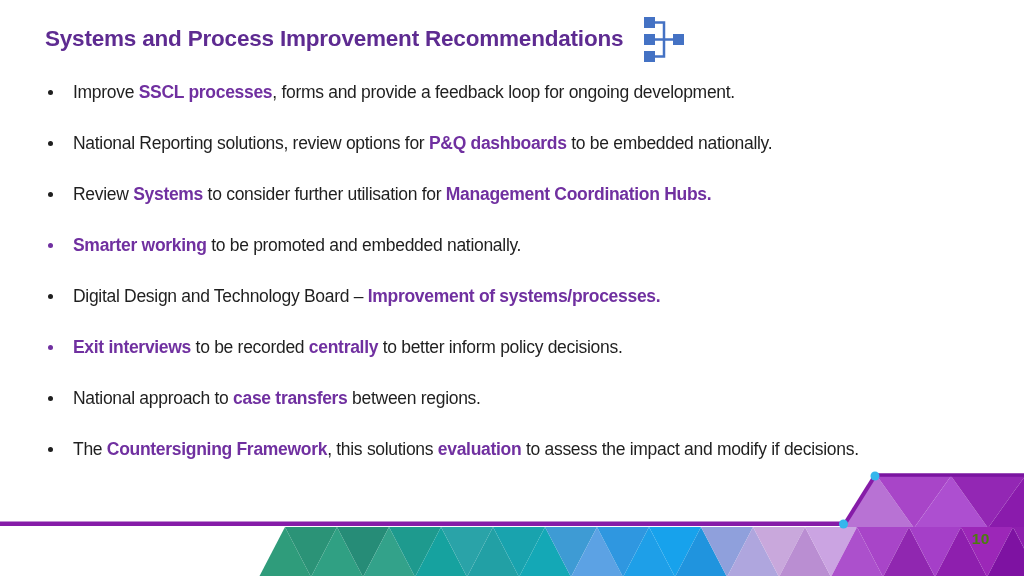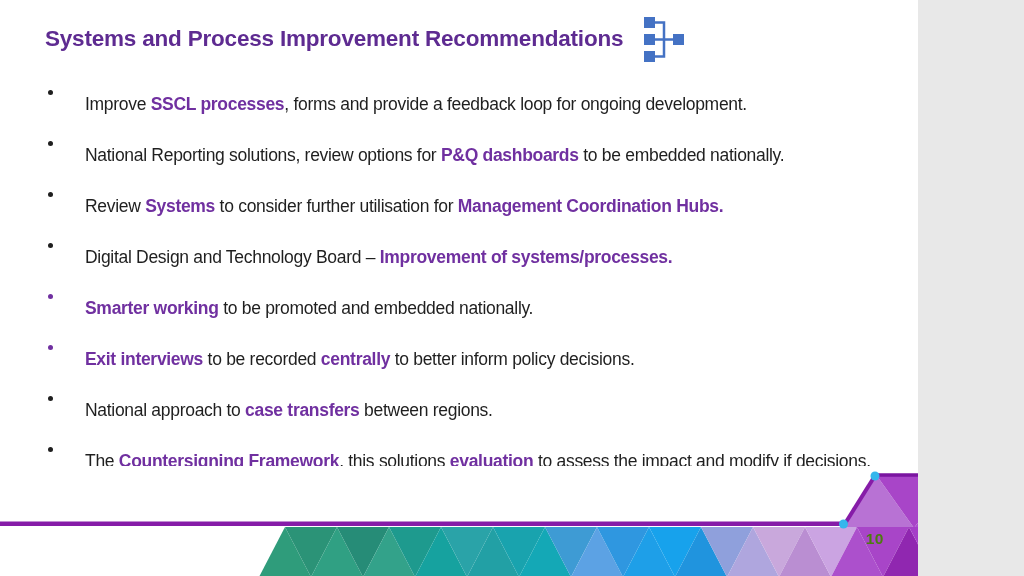--- a/index.html
+++ b/index.html
@@ -1,29 +1,29 @@
 <!DOCTYPE html>
 <html style="--title: #5E2B91; --body: #1f1f1f; --hl: #7030A0;"><head>
 <meta charset="utf-8">
 <style>
   html,body{margin:0;padding:0;background:#e8e8e8;}
   .slide{
-    position:relative;width:882px;height:576px;background:#ffffff;
-    overflow:hidden;font-family:"Liberation Sans",sans-serif;padding-left:36px;
+    position:relative;width:1024px;height:576px;background:#ffffff;
+    overflow:hidden;font-family:"Liberation Sans",sans-serif;
   }
   .header{position:absolute;top:14px;left:45px;display:flex;align-items:center;gap:16px;}
   .title{
     font-size:22.5px;font-weight:700;letter-spacing:-0.2px;
     color:var(--title,#5E2B91);margin:0;white-space:nowrap;
   }
   .hier-icon{width:46px;height:50px;flex:0 0 auto;}
   .bullets{position:absolute;top:82px;left:45px;right:30px;list-style:none;margin:0;padding:0;}
   .bullets li{display:flex;align-items:flex-start;height:21px;margin-bottom:30px;}
   .dot{flex:0 0 auto;width:5px;height:5px;border-radius:50%;margin:8px 20px 0 3px;background:#1f1f1f;}
-  .btxt{font-size:17.5px;line-height:21px;letter-spacing:-0.3px;color:var(--body,#1f1f1f);white-space:nowrap;margin:12px;}
+  .btxt{font-size:17.5px;line-height:21px;letter-spacing:-0.3px;color:var(--body,#1f1f1f);white-space:nowrap;margin:0;}
   .btxt .hl{color:var(--hl,#7030A0);font-weight:700;}
   .band{position:absolute;left:0;bottom:0;width:1024px;height:110px;display:block;}
   .page-num{
     position:absolute;top:530px;right:34px;color:#4d7c0f;
     font-size:15.5px;font-weight:700;letter-spacing:0.5px;z-index:5;
   }
 </style>
 </head>
 <body>
 
@@ -53,26 +53,26 @@
       </li>
       <li>
         <span class="dot"></span>
         <p class="btxt"><span>National Reporting solutions, review options for </span><span class="hl">P&amp;Q dashboards</span><span> to be embedded nationally.</span></p>
       </li>
       <li>
         <span class="dot"></span>
         <p class="btxt"><span>Review </span><span class="hl">Systems</span><span> to consider further utilisation for </span><span class="hl">Management Coordination Hubs.</span></p>
       </li>
       <li>
+        <span class="dot" style="background: rgb(112, 48, 160);"></span>
+        <p class="btxt"><span class="hl">Smarter working</span><span> to be promoted and embedded nationally.</span></p>
+      </li>
+      <li>
         <span class="dot"></span>
         <p class="btxt"><span>Digital Design and Technology Board – </span><span class="hl">Improvement of systems/processes.</span></p>
-      </li>
-      <li>
-        <span class="dot" style="background: rgb(112, 48, 160);"></span>
-        <p class="btxt"><span class="hl">Smarter working</span><span> to be promoted and embedded nationally.</span></p>
       </li>
       <li>
         <span class="dot" style="background: rgb(112, 48, 160);"></span>
         <p class="btxt"><span class="hl">Exit interviews</span><span> to be recorded </span><span class="hl">centrally</span><span> to better inform policy decisions.</span></p>
       </li>
       <li>
         <span class="dot"></span>
         <p class="btxt"><span>National approach to </span><span class="hl">case transfers</span><span> between regions.</span></p>
       </li>
       <li>

